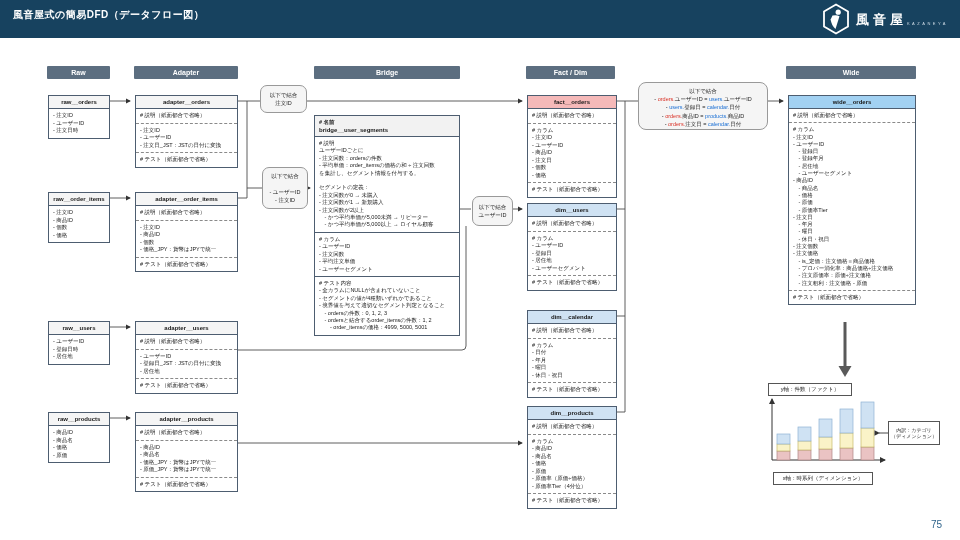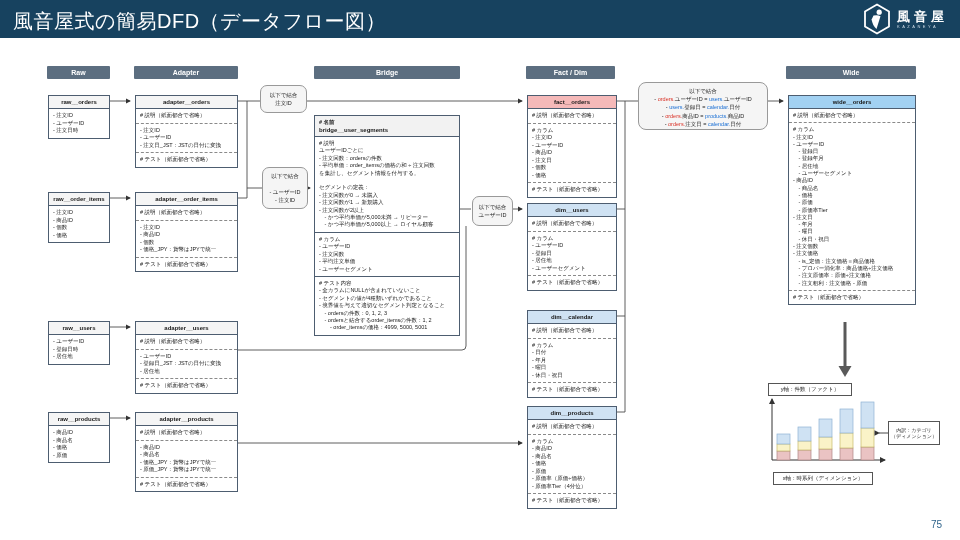--- a/index.html
+++ b/index.html
@@ -1,22 +1,22 @@
 <!DOCTYPE html>
 <html><head>
 <meta charset="utf-8">
 <style>
   html,body{margin:0;padding:0;background:#e9e9e9}
   #stage{position:relative;width:960px;height:540px;background:#ffffff;overflow:hidden;
          font-family:"Liberation Sans","DejaVu Sans",sans-serif;}
   
   .topbar{position:absolute;left:0;top:0;width:960px;height:38px;background:#17425f;z-index:5}
-  .slide-title{position:absolute;left:13px;top:8px;color:#ffffff;font-size:20px;font-weight:normal;letter-spacing:.5px}
+  .slide-title{position:absolute;left:13px;top:8px;color:#ffffff;font-size:10px;font-weight:bold;letter-spacing:.5px}
   .logo{position:absolute;right:12px;top:3px;height:32px;display:flex;align-items:center;gap:6px;color:#fff}
-  .logo-col{display:flex;flex-direction:column;align-items:flex-start;line-height:1}
+  .logo-col{display:flex;flex-direction:row;align-items:flex-end;line-height:1}
   .logo-text{font-size:13px;letter-spacing:4px;font-weight:bold}
   .logo-sub{font-size:4px;letter-spacing:2.5px;margin-top:2px;color:#cfdce6}
   
   .pagenum{position:absolute;right:18px;bottom:10px;color:#31658c;font-size:10px;z-index:5}
   
   #wires{position:absolute;left:0;top:0;z-index:1}
   
   #diagram{position:absolute;left:0;top:0;width:960px;height:540px;z-index:2}
   .colhead{position:absolute;height:13px;background:#5c6e80;color:#fff;font-size:7px;font-weight:bold;
            text-align:center;line-height:13px;border-radius:1px}

